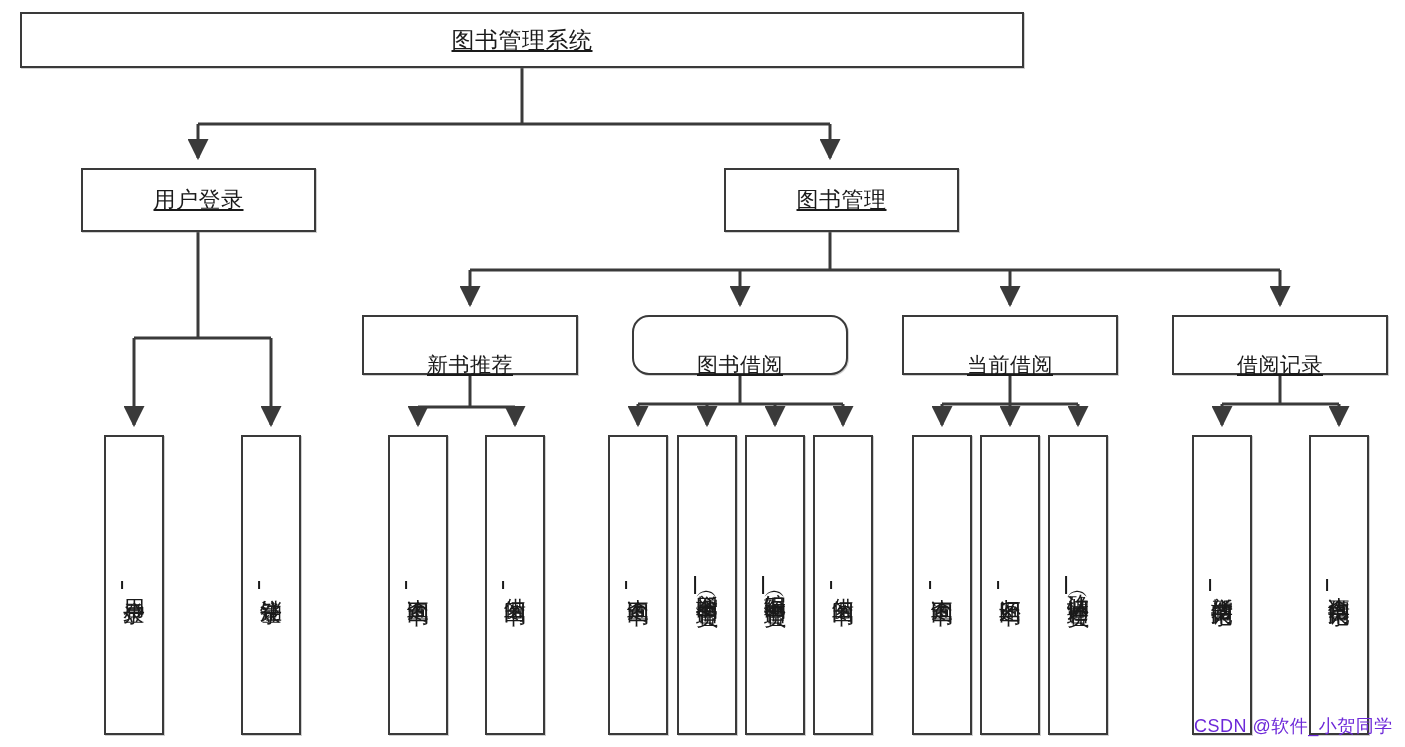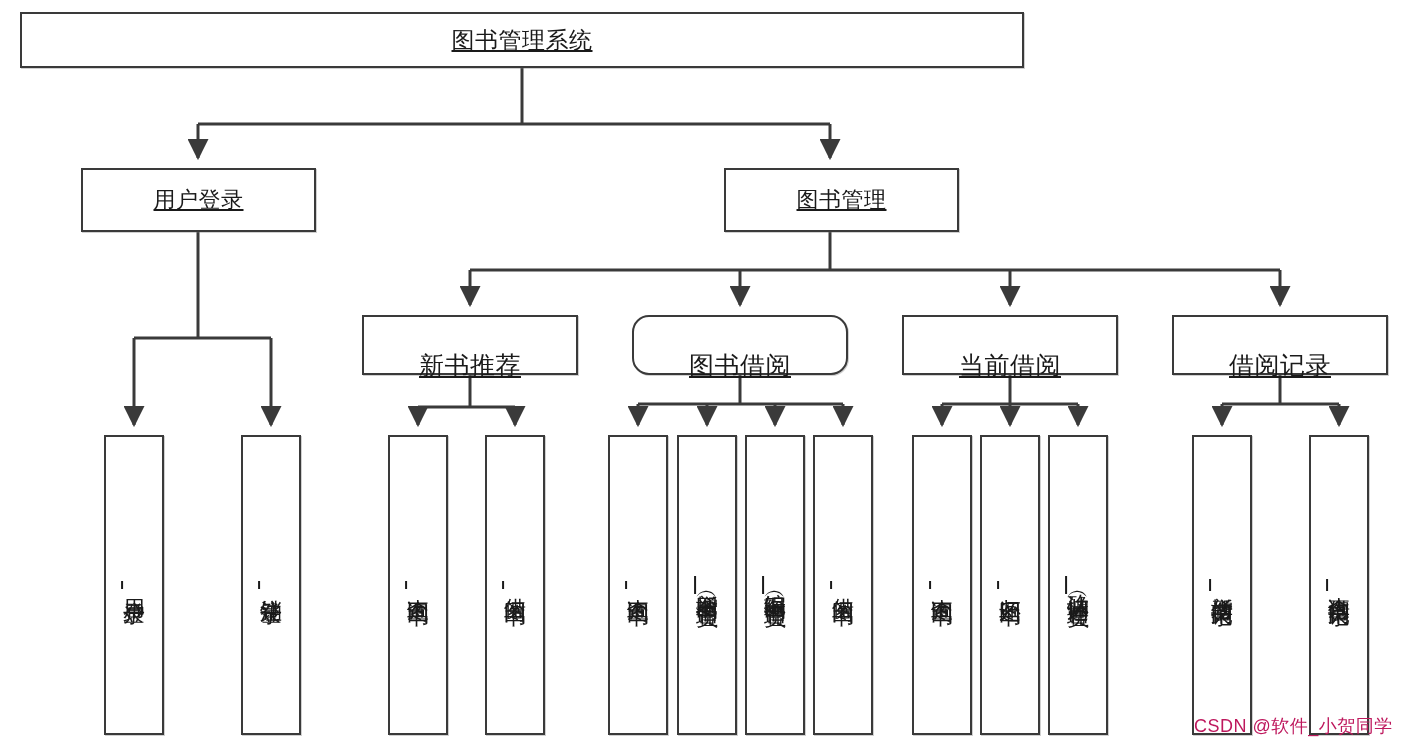--- a/index.html
+++ b/index.html
@@ -38,36 +38,36 @@
     box-shadow: 1px 1px 0 rgba(120,120,120,0.35);
     text-decoration: underline;
   }
   .node .label {
     display: block;
     text-align: center;
     letter-spacing: 0.5px;
   }
   .node-root .label { font-size: 23px; }
   .node-l2 .label   { font-size: 22px; }
-  .node-l3 .label   { font-size: 25px; margin-top: 40px; }
+  .node-l3 .label   { font-size: 21px; margin-top: 40px; }
 
   .node-leaf {
     border-width: 2.5px;
   }
   .node-leaf .label {
     writing-mode: vertical-rl;
     text-orientation: upright;
     font-size: 22px;
     line-height: 1.28;
     letter-spacing: 2px;
     white-space: nowrap;
   }
   .watermark {
     position: absolute;
-    color: #be185d;
+    color: #6d28d9;
     font-size: 18px;
     letter-spacing: 0.5px;
     white-space: nowrap;
     user-select: none;
   }
 </style>
 </head>
 <body>
 
 <div id="canvas">

